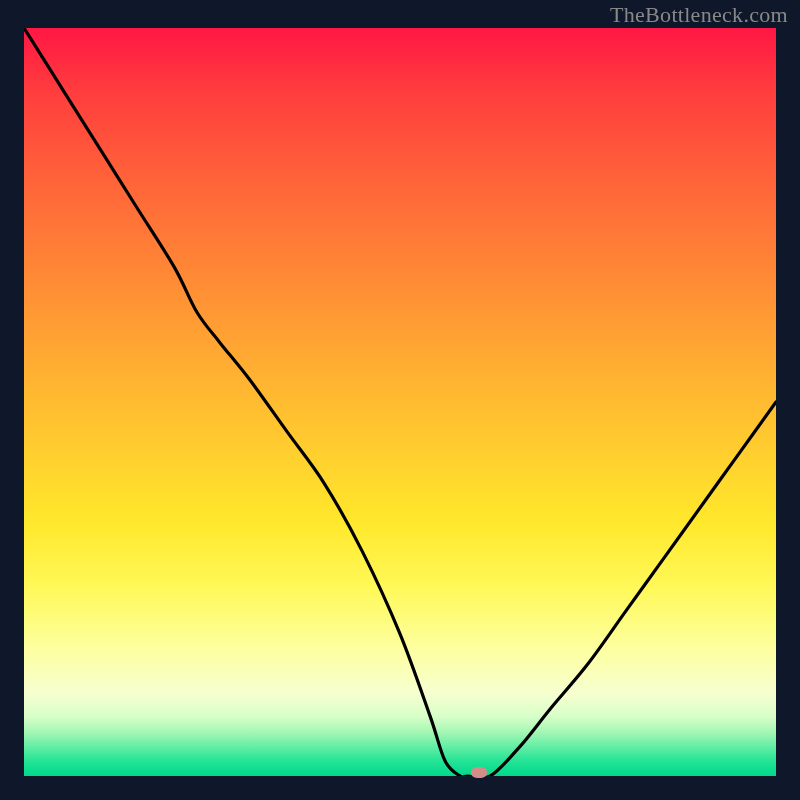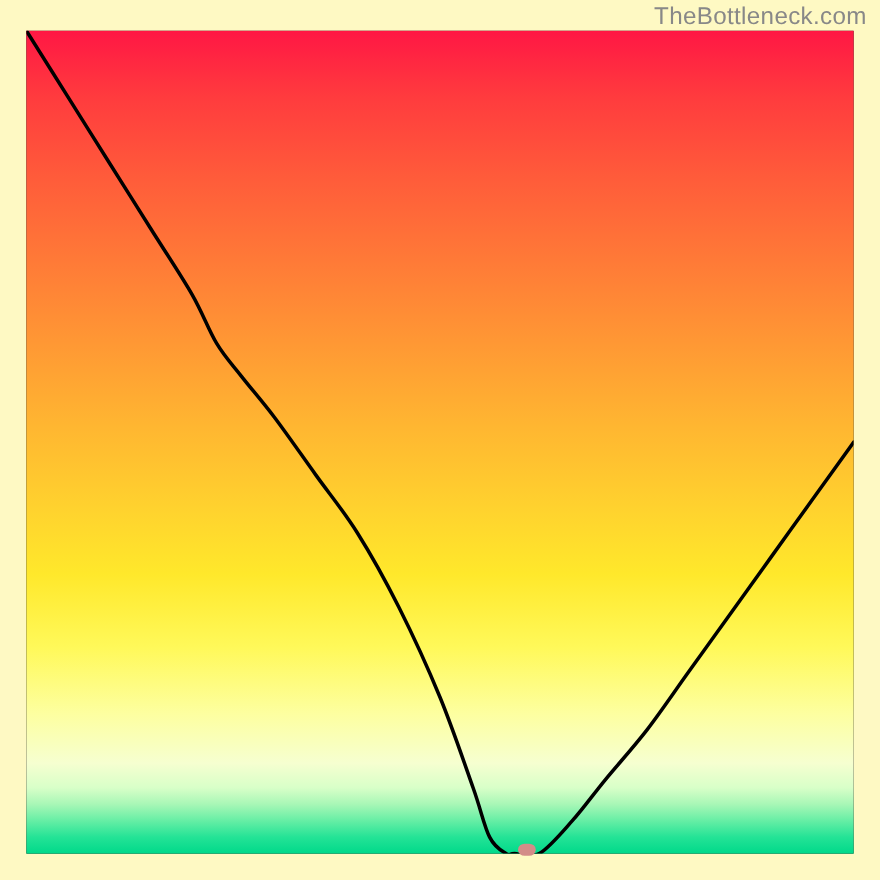--- a/index.html
+++ b/index.html
@@ -10,21 +10,22 @@
     background: #000;
     overflow: hidden;
     font-family: Arial, Helvetica, sans-serif;
   }
   .frame {
     position: absolute;
     left: 0;
     top: 0;
     width: 800px;
     height: 800px;
-    background: #fef9c3;
+    background: #0f172a;
+    font-family: Liberation Serif, serif;
   }
   .watermark {
     position: absolute;
     top: 2px;
     right: 12px;
     color: #888;
     font-size: 22px;
     letter-spacing: 0.3px;
     user-select: none;
   }

